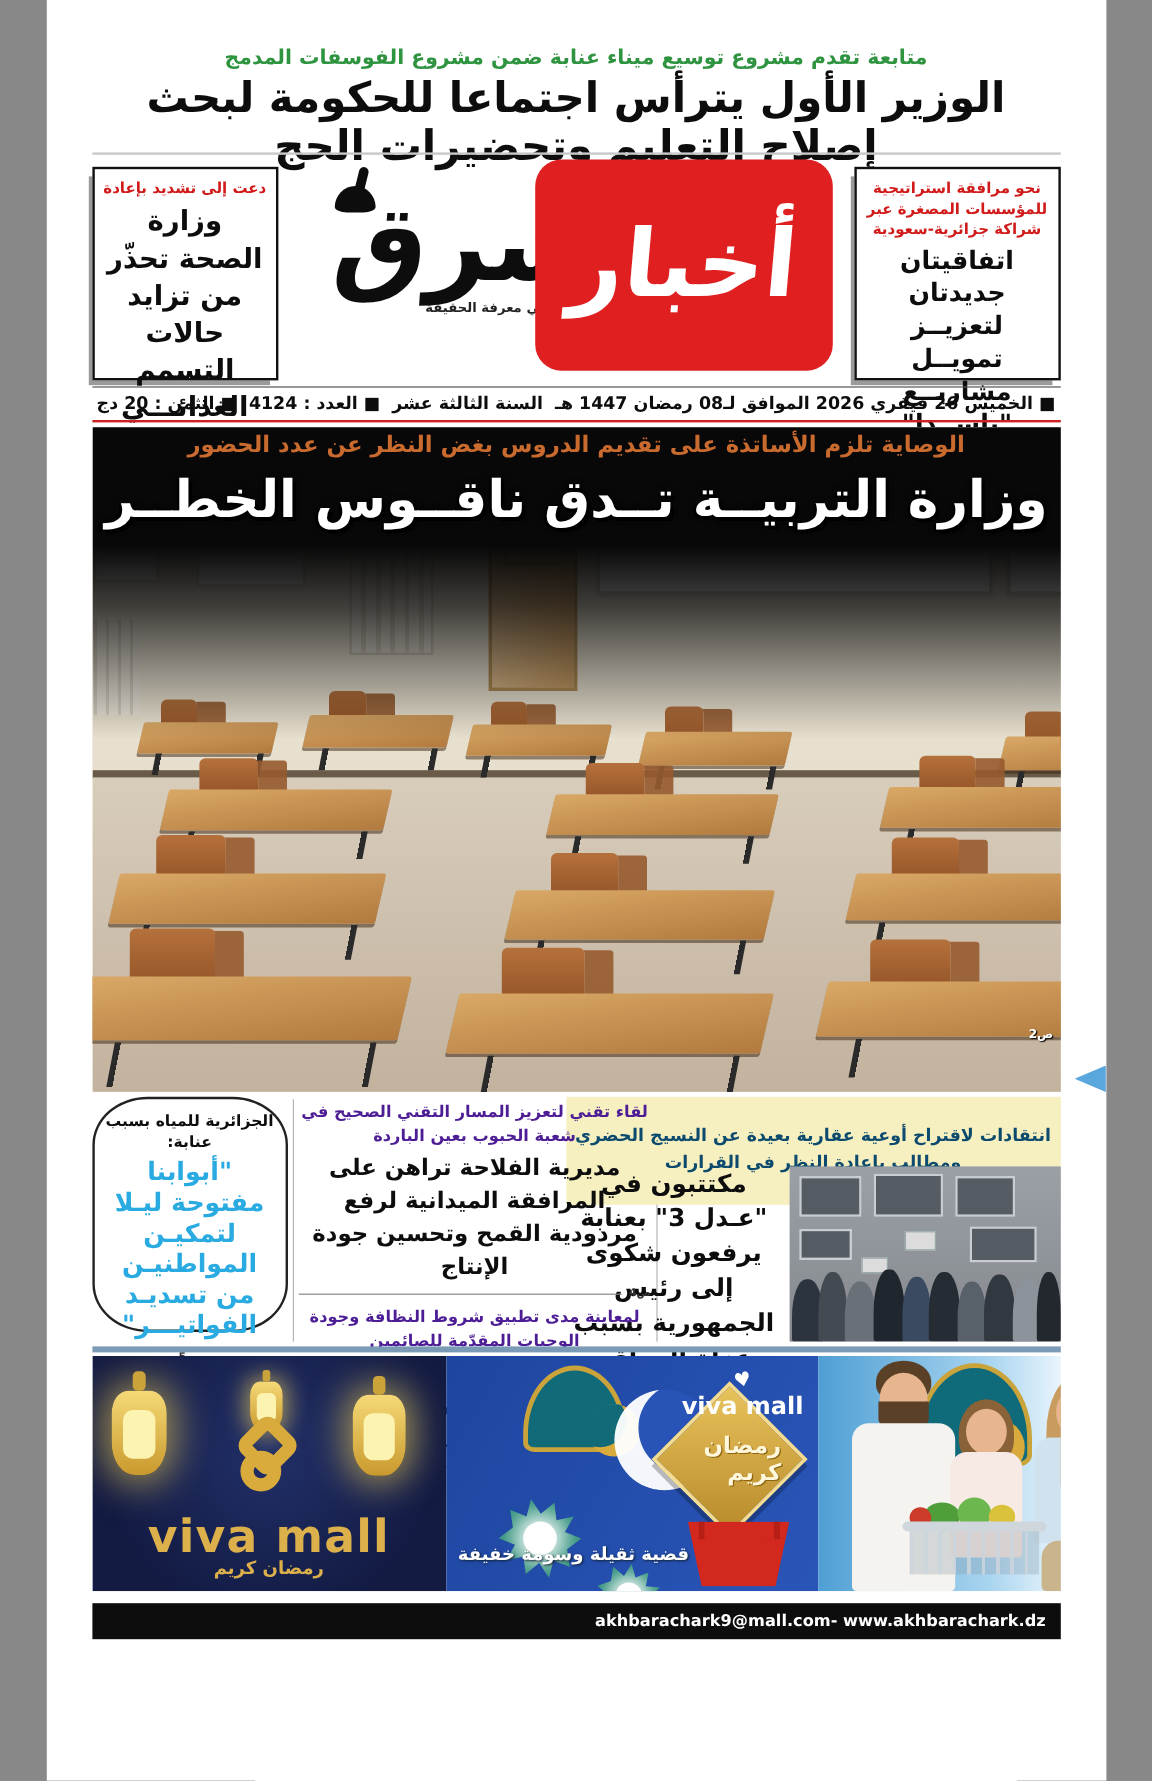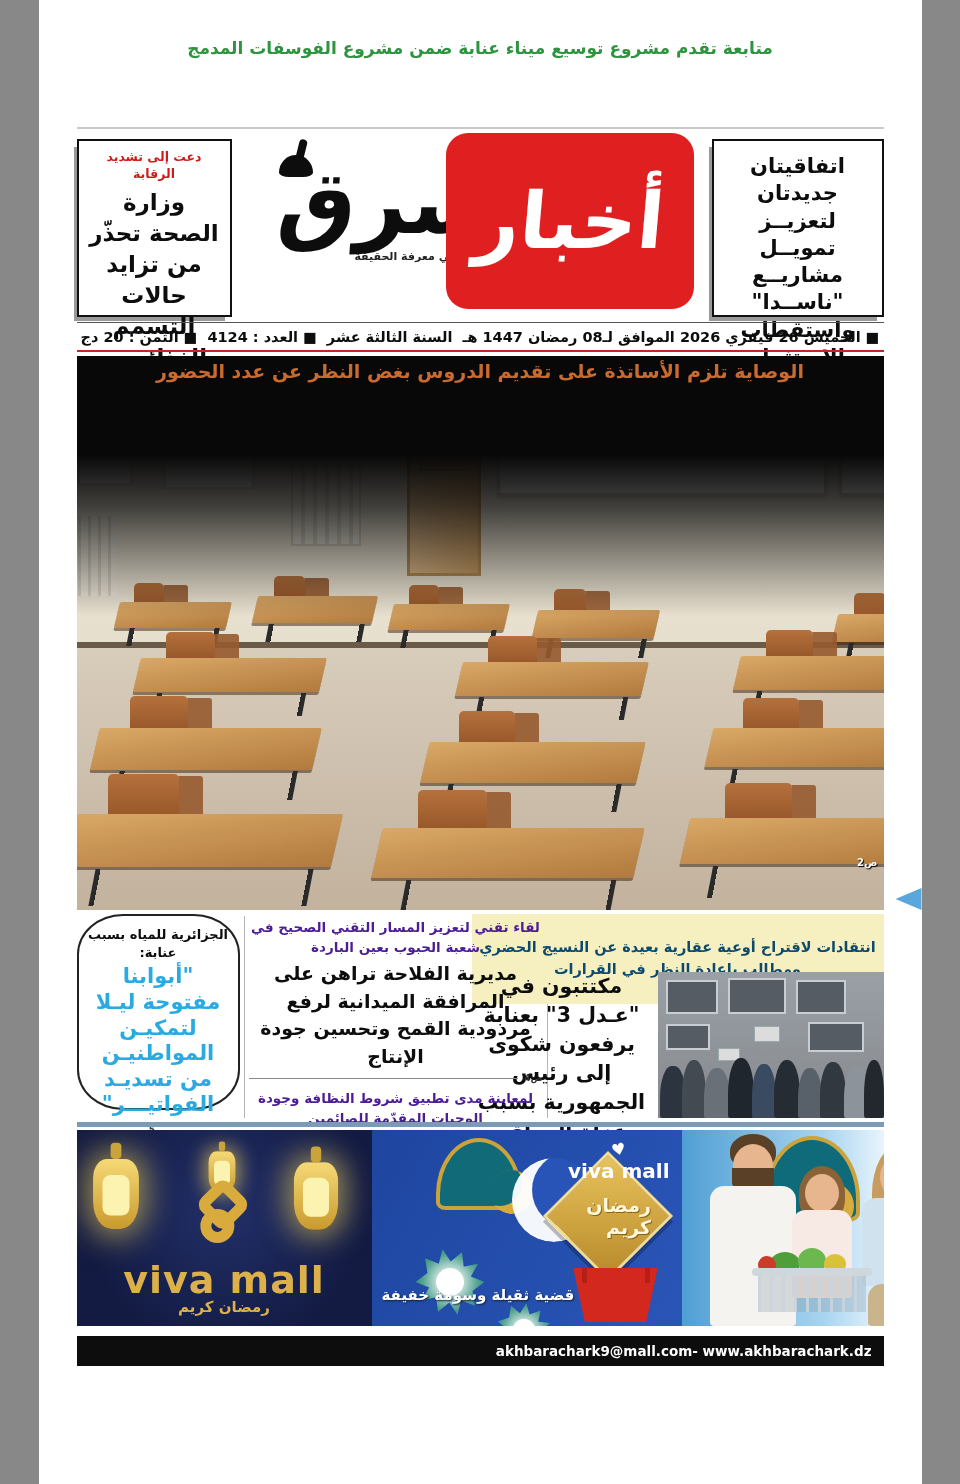--- a/index.html
+++ b/index.html
@@ -203,46 +203,48 @@
             color:#fff; font-weight:bold; font-size:13px; }
   .footer .mail { direction:ltr; font-size:13.5px; }
 </style>
 </head>
 <body>
 
 <div class="page">
 
   <div class="top-strip">
     <div class="top-kicker">متابعة تقدم مشروع توسيع ميناء عنابة ضمن مشروع الفوسفات المدمج</div>
+    <div class="top-headline">الوزير الأول يترأس اجتماعا للحكومة لبحث إصلاح التعليم وتحضيرات الحج</div>
     <span class="top-pref">ص 2</span>
   </div>
   <div class="rule-gray"></div>
 
   <div class="masthead">
     <div class="side-box box-left">
-      <div class="box-kicker">دعت إلى تشديد الرقابة</div>
+      <div class="box-kicker">دعت إلى تشديد بإعادة</div>
       <div class="box-headline">وزارة الصحة تحذّر من تزايد حالات التسمم الغذائـــي</div>
       <span class="box-pref">ص 2</span>
     </div>
 
     <div class="logo-wrap">
       <div class="logo-echark">
         <div class="camel">
             <b></b>
             <i></i>
           </div>
         <div class="echark-word">الشرق</div>
         <div class="tagline">الحق في معرفة الحقيقة</div>
       </div>
       <div class="logo-akhbar">
         <span class="akhbar-word">أخبار</span>
       </div>
     </div>
 
     <div class="side-box box-right">
+      <div class="box-kicker">نحو مرافقة استراتيجية للمؤسسات المصغرة عبر شراكة جزائرية-سعودية</div>
       <div class="box-headline">اتفاقيتان جديدتان لتعزيــز تمويــل مشاريــع "ناســدا" واستقطاب الإستثمار</div>
       <span class="box-pref">ص 2</span>
     </div>
   </div>
 
   <div class="dateline">
     <span>■ الخميس 26 فيفري 2026  الموافق  لـ08 رمضان 1447 هـ</span>
     <span>السنة الثالثة عشر</span>
     <span>■ العدد : 4124</span>
     <span>■ الثمن : 20 دج</span>
@@ -313,20 +315,21 @@
           <i class="ch"></i>
           <b class="tp"></b>
         </div>
       <div class="dk" style="left:-12px;top:458px;width:272px;height:92px">
           <i class="ch"></i>
           <b class="tp"></b>
         </div>
     </div>
     <div class="lead-shade"></div>
     <div class="lead-kicker">الوصاية تلزم الأساتذة على تقديم الدروس بغض النظر عن عدد الحضور</div>
+    <div class="lead-h lead-h1">وزارة التربيــة تــدق ناقــوس الخطــر</div>
     <span class="lead-pref">ص2</span>
   </div>
 
   <div class="edge-tri"></div>
 
   <div class="bottom">
     <div class="vsep vsep1"></div>
     <div class="vsep vsep2"></div>
 
     <div class="story-adl">

